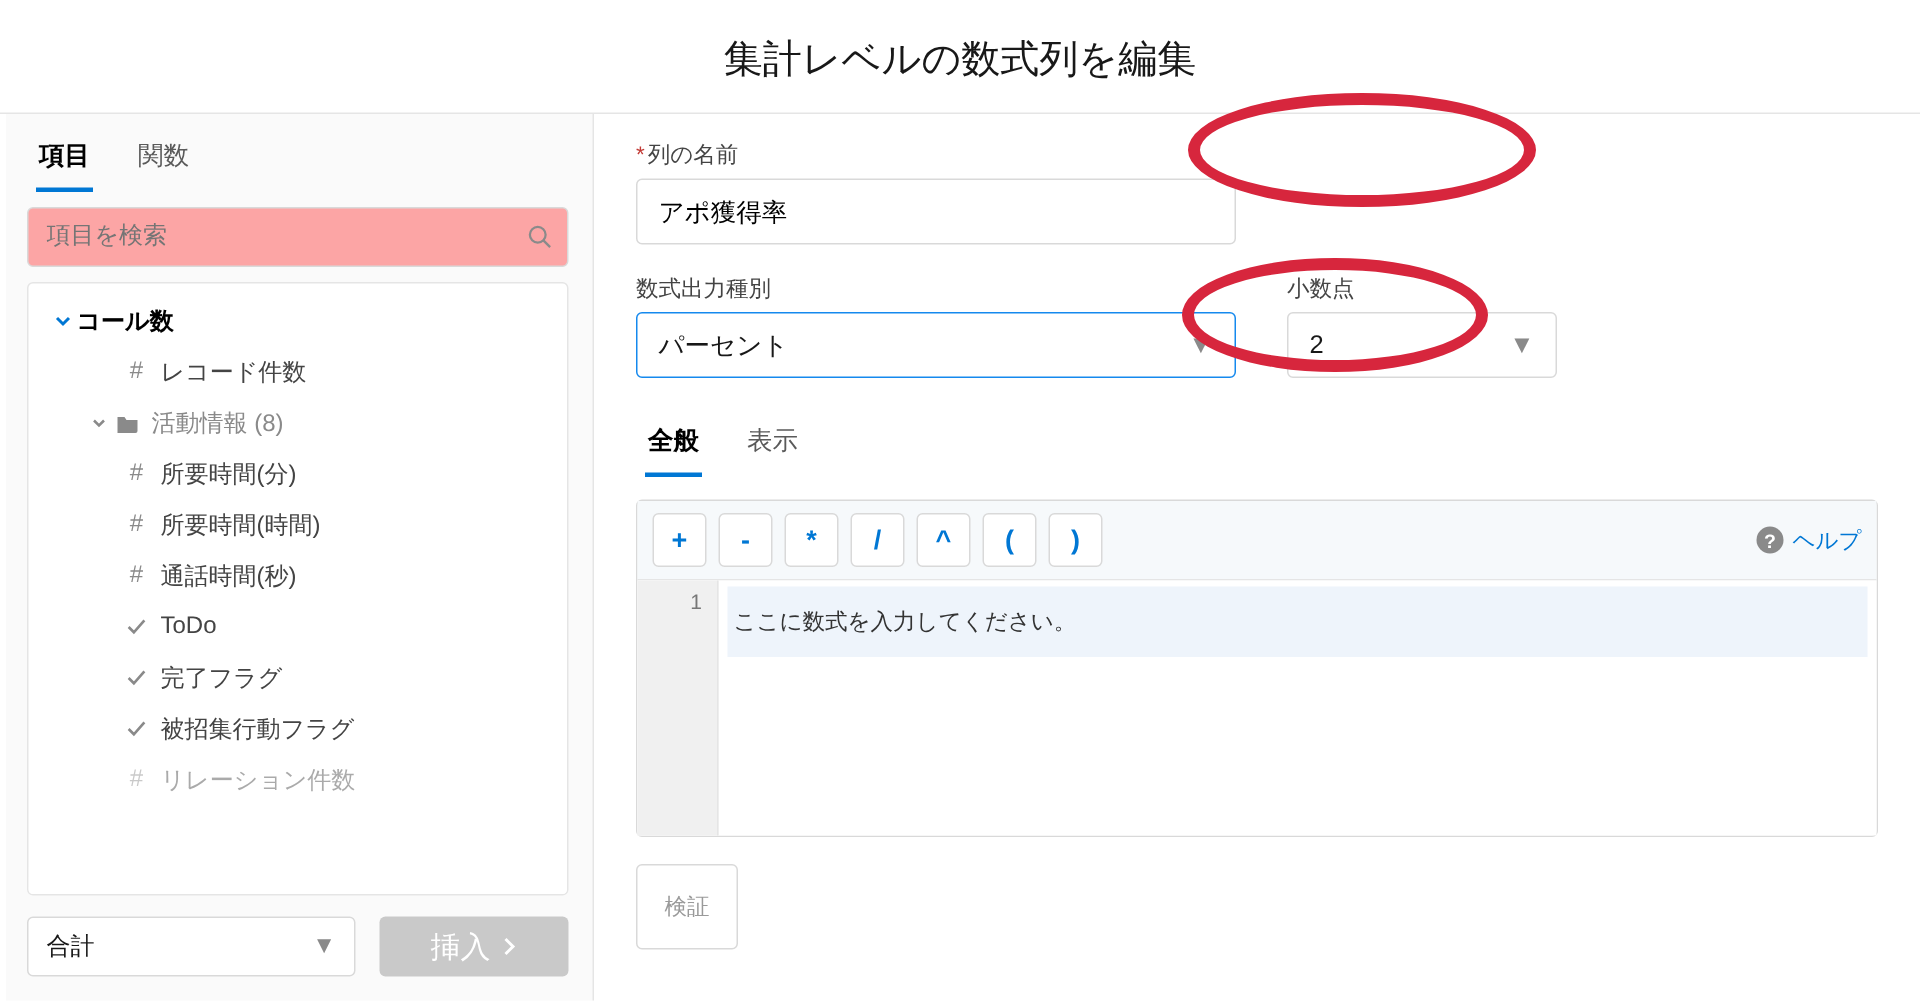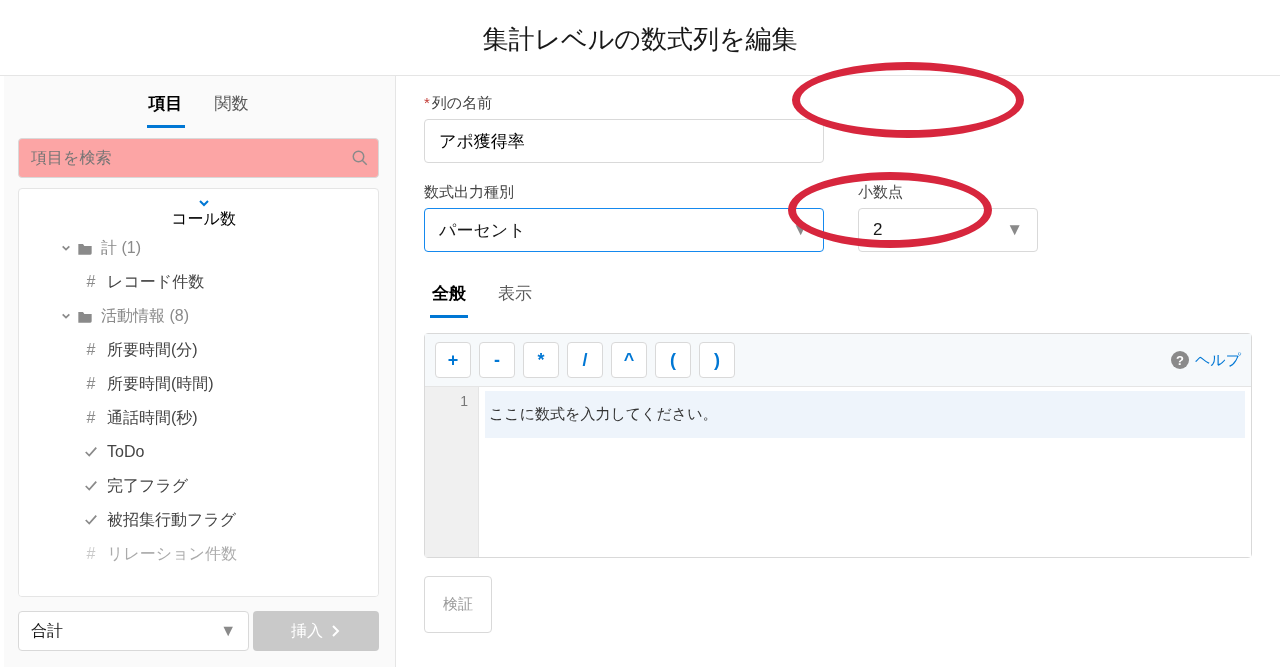--- a/index.html
+++ b/index.html
@@ -30,21 +30,20 @@
     padding: 0 14px 0 12px;
     display: flex;
     flex-direction: column;
     background: #fafafa;
     margin-left:4px;
   }
   .tabs {
     display: flex;
     gap: 28px;
     padding: 6px 8px 0;
-    justify-content: center;
   }
   .tab {
     font-size: 17px;
     padding: 10px 2px 10px;
     color: #5a5a5a;
     cursor: pointer;
     border-bottom: 3px solid transparent;
   }
   .tab.active {
     color: #000;
@@ -88,49 +87,49 @@
     background:linear-gradient(rgba(255,255,255,0),#fff);
     pointer-events:none;
   }
   .tree-row {
     display:flex; align-items:center;
     height: 34px;
     font-size: 16px;
     cursor:pointer;
     white-space:nowrap;
   }
-  .tree-row.root { font-weight:400; color:#000;flex-direction:column;}
+  .tree-row.root { font-weight:700; color:#000;}
   .chev { width:18px; display:inline-flex; justify-content:center; color:#0077d4;}
   .chev.gray{color:#8a8a8a;}
   .folder-ic, .hash-ic, .check-ic {
     width: 20px; display:inline-flex; justify-content:center; color:#8a8a8a; margin-right:6px;
   }
   .pad1{padding-left:10px;}
   .pad2{padding-left:34px;}
   .pad3{padding-left:58px;}
   .tree-row span.lbl{color:#444;}
   .tree-row.root span.lbl{color:#000;}
   .tree-row.group span.lbl{color:#8a8a8a;}
   .sidebar-bottom {
-    display:flex; gap:4px;
+    display:flex; gap:16px;
     padding:14px 2px 16px;
   }
   .select-box {
     flex:1;
     height:40px;
     border:1px solid #d9d9d9;
     border-radius:4px;
     background:#fff;
     display:flex; align-items:center; justify-content:space-between;
     padding:0 12px; font-size:16px;
   }
   .btn {
     height:40px;
     border:none; border-radius:4px;
-    padding:0 24px; font-size:16px; cursor:pointer;
+    padding:0 24px; font-size:20px; cursor:pointer;
     display:inline-flex; align-items:center; gap:8px;
   }
   .btn-insert { background:#c9c9c9; color:#fff; width:126px; justify-content:center;}
   
   .panel {
     flex: 1;
     padding: 18px 28px 18px 28px;
     position:relative;
   }
   .form-row {
@@ -224,33 +223,20 @@
     <div class="tree">
       <div class="tree-row root pad1">
         <span class="chev">
           <svg width="12" height="12" viewBox="0 0 12 12">
               <path d="M2 4l4 4 4-4" fill="none" stroke="currentColor" stroke-width="2"></path>
             </svg>
         </span>
         <span class="lbl">コール数</span>
       </div>
 
-      <div class="tree-row group pad2">
-        <span class="chev gray">
-            <svg width="10" height="10" viewBox="0 0 12 12">
-              <path d="M2 4l4 4 4-4" fill="none" stroke="currentColor" stroke-width="2"></path>
-            </svg>
-          </span>
-        <span class="folder-ic">
-            <svg width="16" height="14" viewBox="0 0 24 20" fill="currentColor">
-              <path d="M2 4h7l2 3h11v11a2 2 0 0 1-2 2H2V4z"></path>
-            </svg>
-          </span>
-        <span class="lbl">計 (1)</span>
-      </div>
       <div class="tree-row pad3">
         <span class="hash-ic">#</span>
         <span class="lbl">レコード件数</span>
       </div>
 
       <div class="tree-row group pad2">
         <span class="chev gray">
             <svg width="10" height="10" viewBox="0 0 12 12">
               <path d="M2 4l4 4 4-4" fill="none" stroke="currentColor" stroke-width="2"></path>
             </svg>

